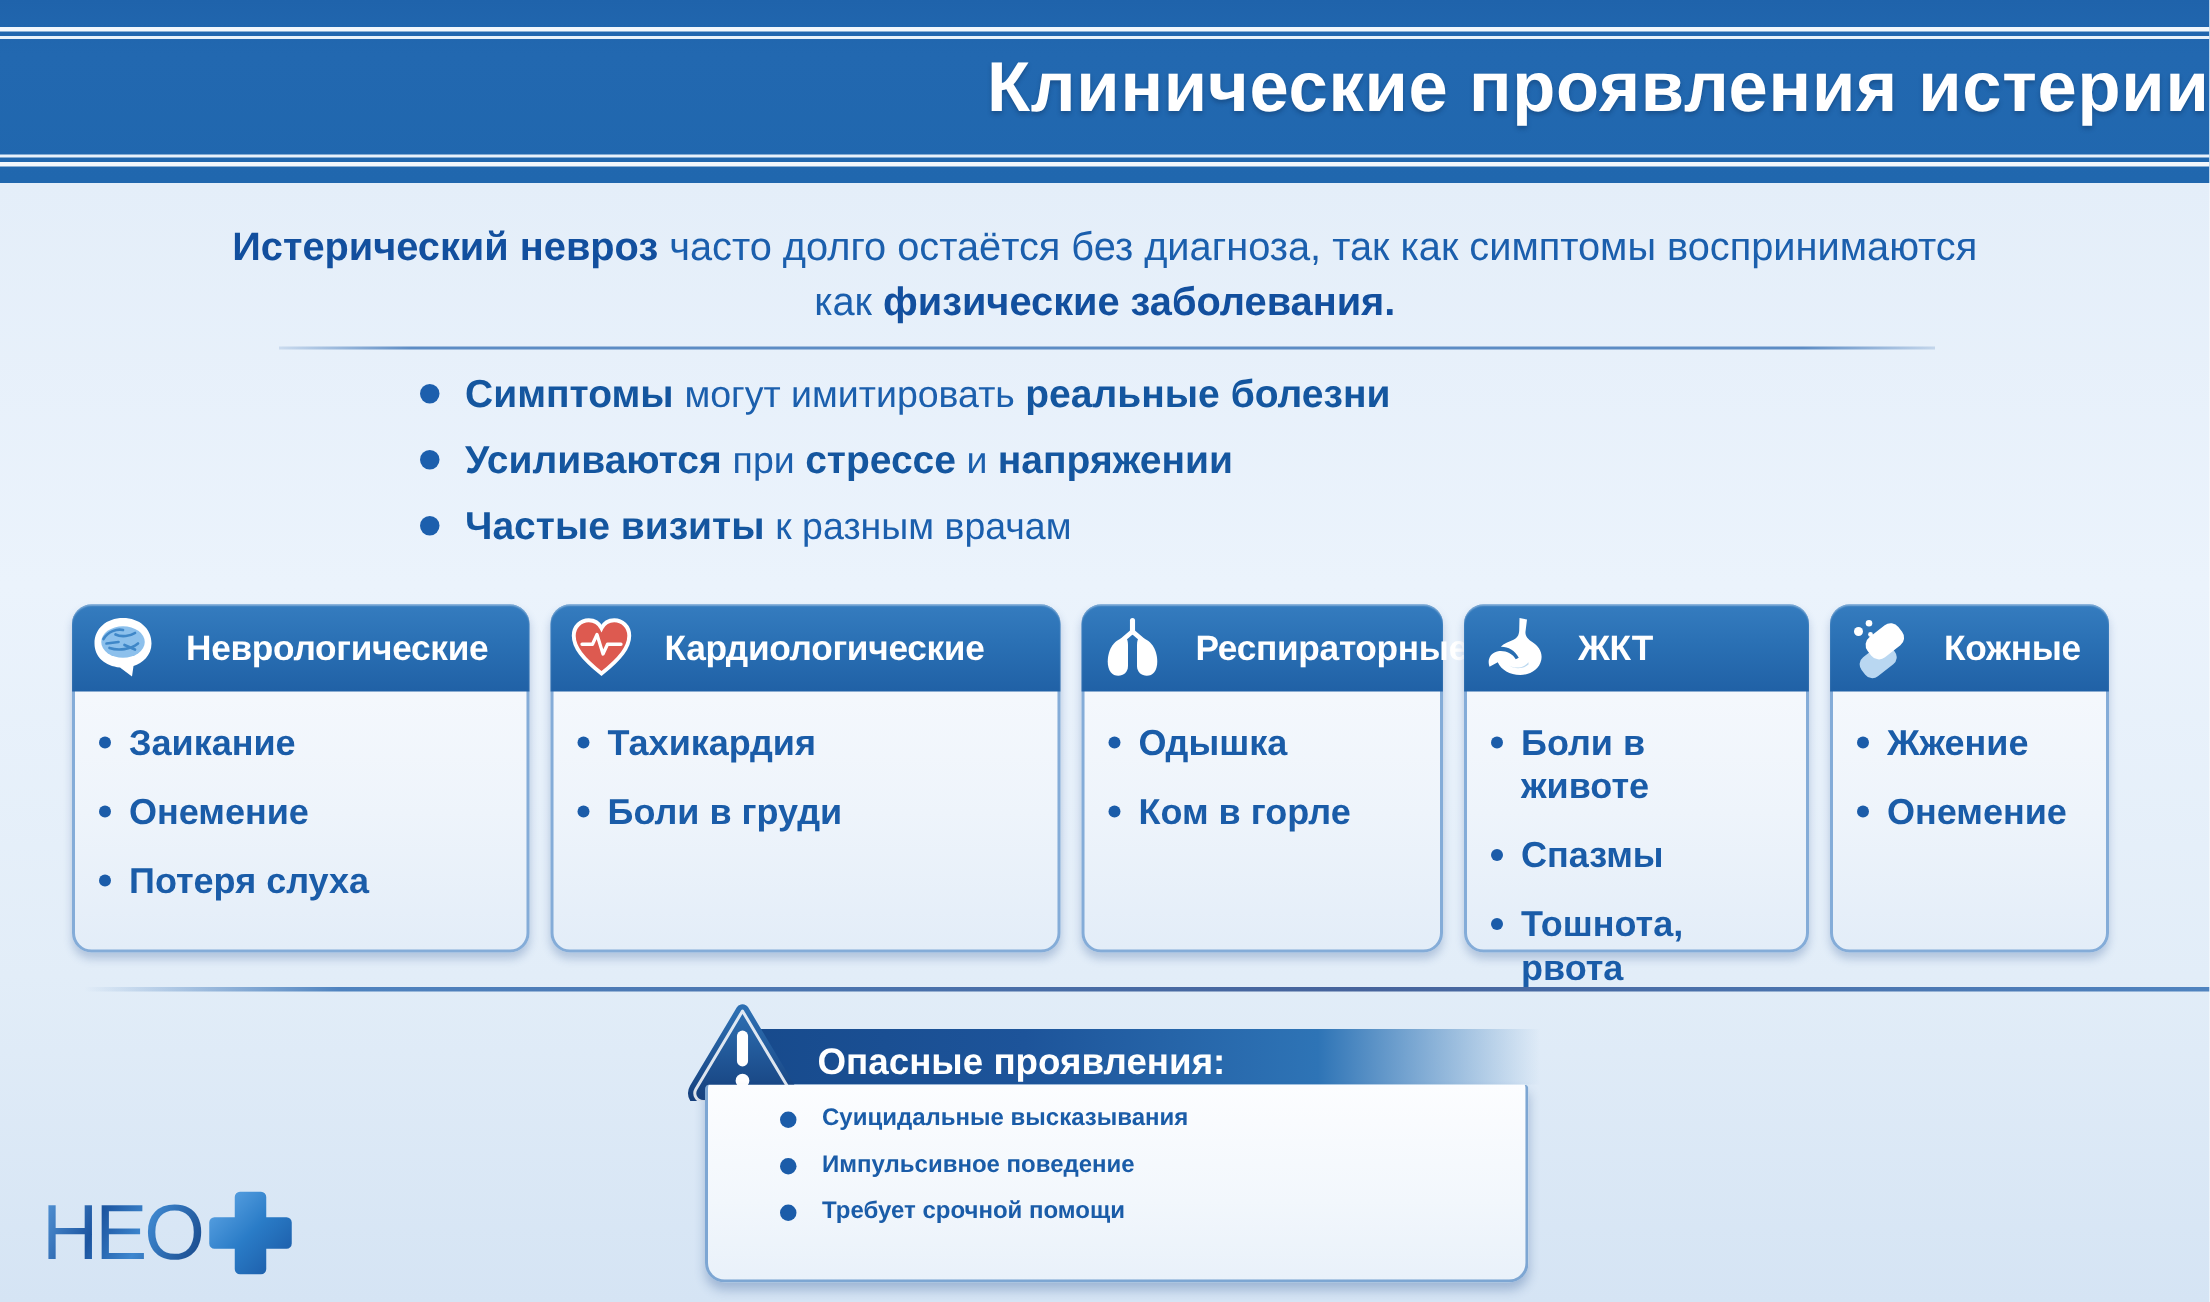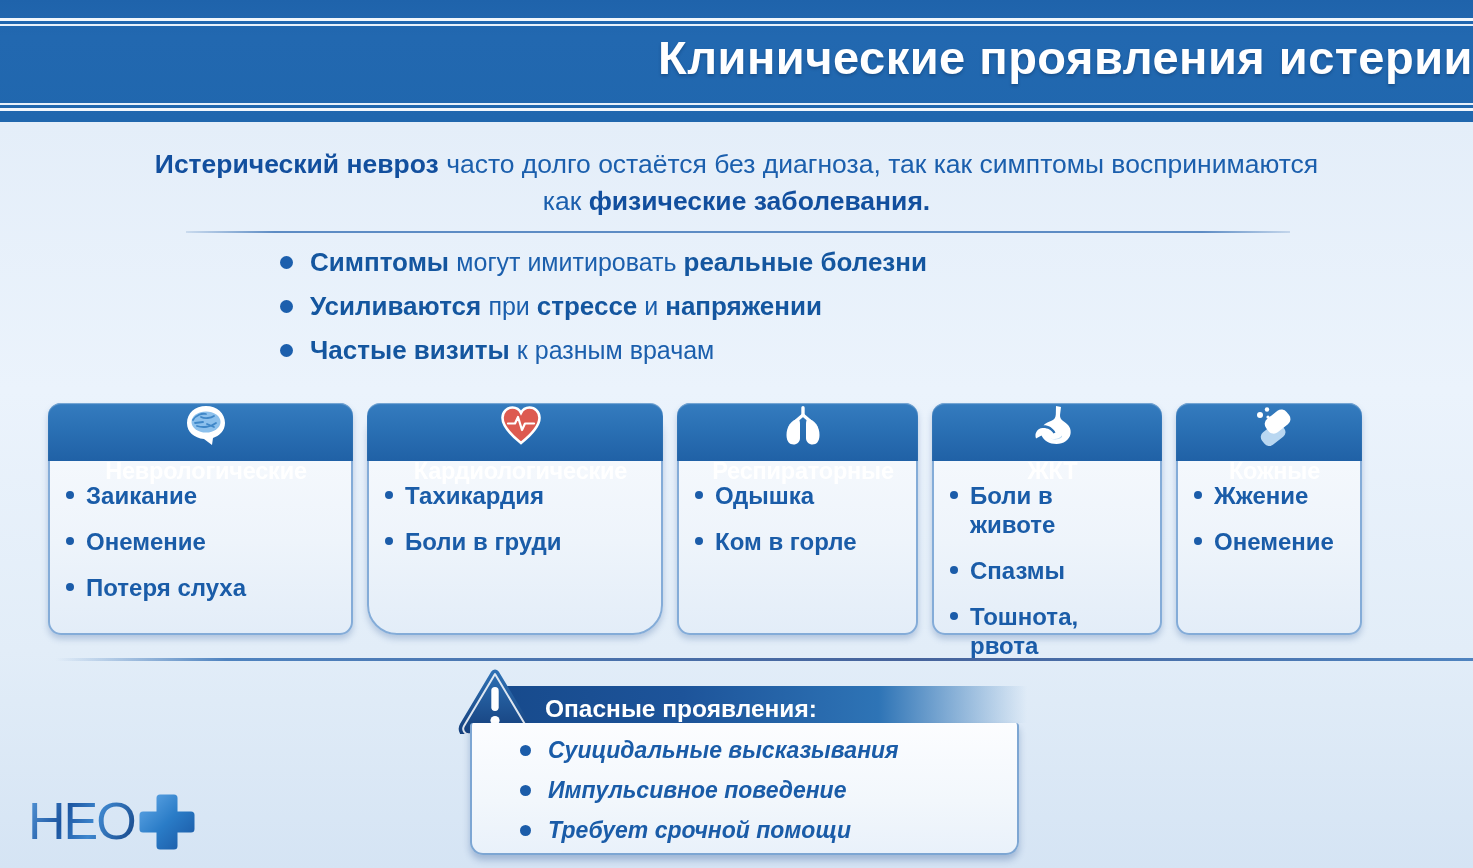--- a/index.html
+++ b/index.html
@@ -36,27 +36,26 @@
   .points .dot{width:13px;height:13px;border-radius:50%;background:#1c5fad;margin-right:17px;flex:none;}
   .points p{margin:0;font-size:25px;color:#1b5fad;}
   .points b{color:#14569f;font-weight:bold;font-size:26px;}
   
   .cards{position:absolute;left:48px;top:403px;width:1384px;display:flex;gap:14px;}
   .card{
     height:232px;border:2px solid #84acd8;border-radius:13px;
     background:linear-gradient(180deg,#f9fbfe 0%,#eef4fb 60%,#e3edf8 100%);
     box-shadow:0 4px 6px rgba(55,95,155,.28);box-sizing:border-box;flex:none;
   }
-  .c1{width:305px;} .c2{width:296px;border-radius:30px;} .c3{width:241px;} .c4{width:230px;} .c5{width:186px;}
+  .c1{width:305px;} .c2{width:340px;} .c3{width:241px;} .c4{width:230px;} .c5{width:186px;}
   .card-header{
     height:58px;margin:-2px -2px 0 -2px;border-radius:13px 13px 0 0;
     background:linear-gradient(180deg,#357cbf 0%,#2a70b4 45%,#2061a6 100%);
-    display:flex;align-items:center;padding-left:11px;gap:9px;box-sizing:border-box;
+    display:flex;align-items:center;padding-left:11px;gap:19px;box-sizing:border-box;
     box-shadow:inset 0 1px 1px rgba(255,255,255,.35);
-    flex-direction:column;
   }
   .card-header h2{margin:0;color:#fff;font-size:23.5px;font-weight:bold;letter-spacing:-.2px;white-space:nowrap;}
   .card-icon{width:46px;height:46px;flex:none;display:flex;align-items:center;justify-content:center;}
   .card-body{padding:20px 28px 0 16px;display:flex;flex-direction:column;gap:17px;}
   .item{display:flex;align-items:flex-start;}
   .item .b{width:8px;height:8px;border-radius:50%;background:#1b5ca9;margin:10px 12px 0 0;flex:none;}
   .item span.t{font-size:24px;font-weight:bold;color:#1a5ca8;line-height:29px;}
   
   .divider2{position:absolute;top:658px;left:56px;right:0;height:2.5px;
     background:linear-gradient(90deg,rgba(79,131,191,0),#4f83bf 12%,#46639b 60%,#4f83bf 100%);}
@@ -70,21 +69,21 @@
   .warn-tri{position:absolute;left:456px;top:666px;}
   .warn-body{
     position:absolute;left:470px;top:723px;width:549px;height:132px;box-sizing:border-box;
     background:linear-gradient(180deg,#fcfdff 0%,#f2f7fc 60%,#e9f1fa 100%);
     border:2px solid #7da6d3;border-top:none;border-radius:3px 3px 13px 13px;
     box-shadow:0 5px 7px rgba(45,85,145,.32);
     padding:14px 0 0 48px;display:flex;flex-direction:column;gap:13px;
   }
   .warn-item{display:flex;align-items:center;}
   .warn-item .b{width:11px;height:11px;border-radius:50%;background:#1b5ca9;margin-right:17px;flex:none;}
-  .warn-item span.t{font-size:23px;font-weight:bold;color:#1a5ca8;font-style:italic;}
+  .warn-item span.t{font-size:16px;font-weight:bold;color:#1a5ca8;}
   
   .logo{position:absolute;left:28px;top:788px;display:flex;align-items:center;}
   .logo-text{
     font-size:52px;font-weight:400;letter-spacing:-2px;line-height:62px;
     background:linear-gradient(115deg,#5b9ddd 0%,#1c55a0 35%,#3e87cf 60%,#123f80 100%);
     -webkit-background-clip:text;background-clip:text;color:transparent;
   }
   .logo-plus{margin-left:4px;margin-top:6px;}
 </style>
 </head>

